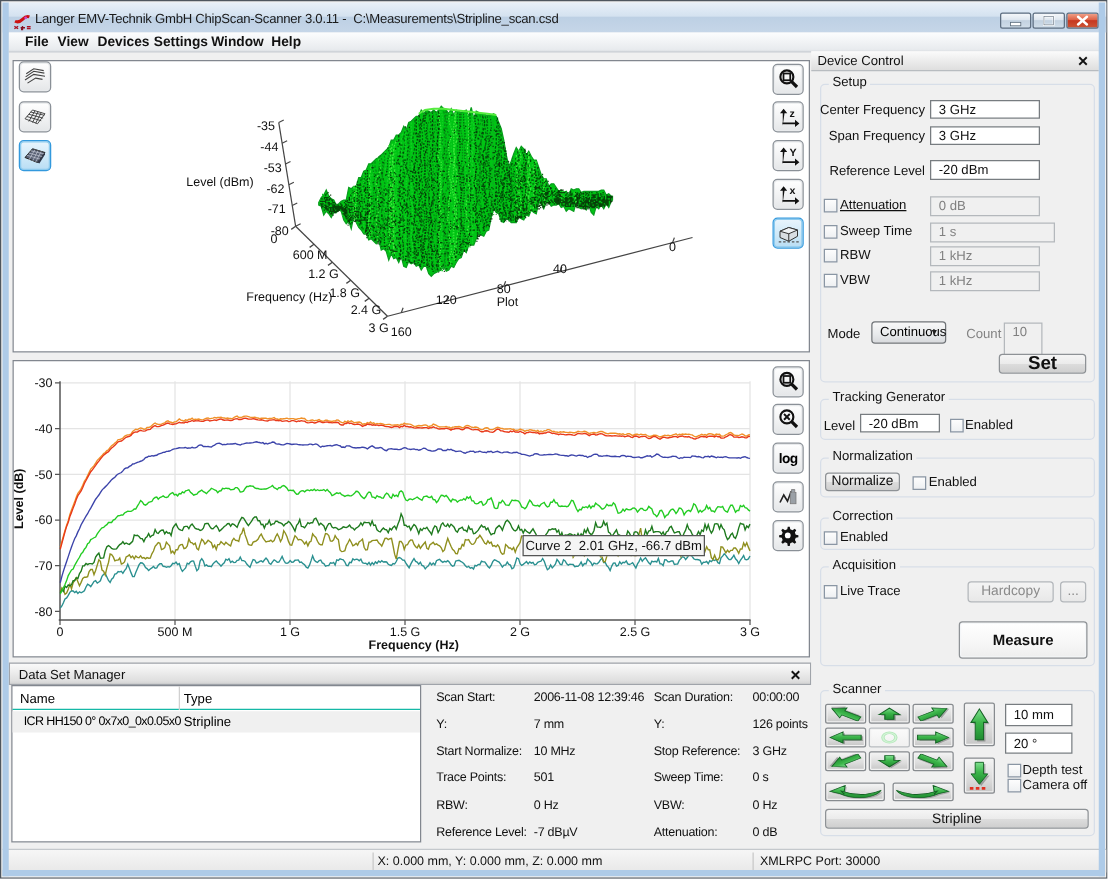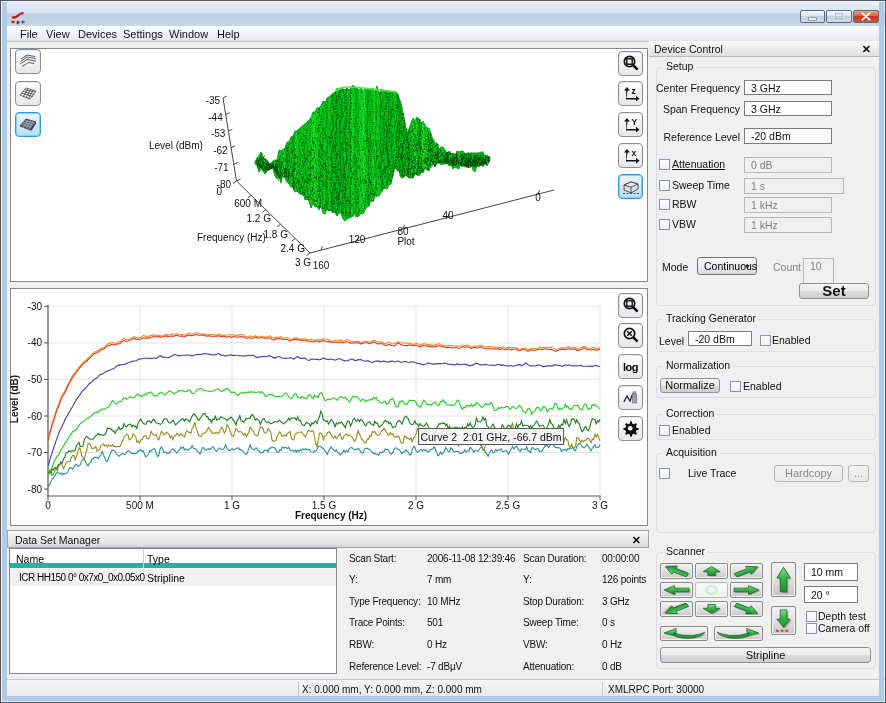--- a/index.html
+++ b/index.html
@@ -1,21 +1,21 @@
 <!DOCTYPE html>
 <html><head><meta charset="utf-8"><style>
 * { margin:0; padding:0; box-sizing:border-box; }
 html,body { width:886px; height:703px; font-family:"Liberation Sans",sans-serif; }
 #win { position:relative; width:886px; height:703px; background:#f0f0f0; border:1px solid #4e565e; overflow:hidden; }
 #frame { position:absolute; inset:1px; border:5px solid #aecbe8; border-top:none; pointer-events:none; z-index:50; }
 #titlebar { position:absolute; left:1px; top:1px; width:884px; height:24px;
   background:linear-gradient(#e8f0f8 0%, #d4e2f0 45%, #bdd0e4 50%, #c6d6e8 100%); }
 #title { position:absolute; left:26px; top:7px; font-size:10.5px; color:#1a1a1a; letter-spacing:-0.2px; }
 #menubar { position:absolute; left:6px; top:25px; width:874px; height:16px;
-  background:linear-gradient(#fcfdfe, #e8ebee 90%, #dde0e4); border-bottom:1px solid #c8ccd2; }
+  background:linear-gradient(#fcfdfe, #e8ebee 90%, #dde0e4); border-bottom:1px solid #c8ccd2;font-weight:bold; }
 .menu { position:absolute; top:2px; font-size:11px; color:#111; }
 .panel { position:absolute; background:#fff; border:1px solid #82878f; }
 .phead { position:absolute; height:18px; background:linear-gradient(#fafafa,#dfdfdf 85%,#d4d4d4); border:1px solid #a0a4aa; font-size:10.5px; color:#111; padding:3px 0 0 7px; }
 .tbtn { position:absolute; background:linear-gradient(#ffffff,#f1f2f3 55%,#e4e6e8); border:1px solid #8a9097; border-radius:4px; box-shadow:0 0 0 1px #e8eaec inset; display:flex; align-items:center; justify-content:center; }
 .tbtn.sel { border:1px solid #3399dd; background:linear-gradient(#eaf5fd,#cfe9f8 55%,#b8ddf4); box-shadow:0 0 0 1px #8ecbee inset; }
 .t10 { font-family:"Liberation Sans"; font-size:10px; fill:#111; }
 #devctl { position:absolute; left:648px; top:40px; width:230px; height:636px; background:#f0f0f0; }
 #dchead { position:absolute; left:0; top:0; width:230px; height:16px; background:linear-gradient(#fbfbfb,#dedede); border-bottom:1px solid #b8bcc0; font-size:10.5px; padding:2px 0 0 5px; color:#111; }
 .grp { position:absolute; border:1px solid #d7dee8; border-radius:4px; }
 .grplab { position:absolute; font-size:10.5px; color:#111; background:#f0f0f0; padding:0 3px; white-space:nowrap; }
@@ -39,20 +39,21 @@
 <body>
 <div id="win">
   <div id="titlebar">
     <div style="position:absolute;left:8px;top:8px"><svg width="16" height="15" viewBox="0 0 16 15">
           <path d="M2 7 Q5 8.5 8 5.5 Q11 2.5 13.5 3.5" fill="none" stroke="#cc1111" stroke-width="2.4"></path>
           <circle cx="10.5" cy="4.2" r="1.1" fill="#cc44cc"></circle>
           <path d="M1.5 11 l3 2 m0 -2 l-3 2" stroke="#aa1122" stroke-width="1.1"></path>
           <path d="M6.5 12.2 l3.5 0 M8 10.8 l0 2.8 l-1.2 0" stroke="#881122" stroke-width="1.1"></path>
           <path d="M11.5 11.3 l3 0 M11.5 12.8 l3 0" stroke="#aa1122" stroke-width="1.1"></path>
         </svg></div>
+    <div id="title">Langer EMV-Technik GmbH ChipScan-Scanner 3.0.11 -&nbsp; C:\Measurements\Stripline_scan.csd</div>
     <div class="winbtn" style="left:798px;width:25px;background:linear-gradient(#f4f7fa,#dde6ef 45%,#c2d1e0 50%,#d0dde9)">
         <svg width="25" height="13" viewBox="0 0 25 13">
           <rect x="8" y="8" width="9" height="3" fill="#fff" stroke="#5a6a7a" stroke-width="0.7"></rect>
         </svg>
       </div>
     <div class="winbtn" style="left:824px;width:26px;background:linear-gradient(#f4f7fa,#dde6ef 45%,#c2d1e0 50%,#d0dde9)">
         <svg width="25" height="13" viewBox="0 0 25 13">
           <rect x="8.5" y="3" width="8" height="7" fill="none" stroke="#fff" stroke-width="1.6"></rect>
           <rect x="8.5" y="3" width="8" height="7" fill="none" stroke="#5a6a7a" stroke-width="0.5"></rect>
         </svg>
@@ -413,41 +414,41 @@
   <div class="tbtn" style="left:617px;top:415px;width:25px;height:25px">
       <svg width="20" height="20" viewBox="0 0 20 20">
         <path d="M10 3 L11.6 3 L12 5.1 L13.8 5.9 L15.6 4.7 L16.8 5.9 L15.7 7.7 L16.4 9.5 L18.5 9.9 L18.5 11.5 L16.4 11.9 L15.7 13.7 L16.8 15.5 L15.6 16.7 L13.8 15.5 L12 16.3 L11.6 18.4 L10 18.4 L9.6 16.3 L7.8 15.5 L6 16.7 L4.8 15.5 L5.9 13.7 L5.2 11.9 L3.1 11.5 L3.1 9.9 L5.2 9.5 L5.9 7.7 L4.8 5.9 L6 4.7 L7.8 5.9 L9.6 5.1 Z" fill="#111" transform="translate(-0.8,-0.7)"></path>
         <circle cx="9.2" cy="9.3" r="2.3" fill="#fff"></circle>
       </svg>
     </div>
   <div style="position:absolute;left:6px;top:529px;width:642px;height:147px;background:#f0f0f0"></div>
   <div class="phead" style="left:6px;top:529px;width:642px">Data Set Manager
     <span style="position:absolute;right:7px;top:3px;font-size:11px;font-weight:bold">✕</span></div>
   <div class="panel" style="left:8px;top:547px;width:328px;height:126px">
-    <div style="position:absolute;left:0;top:0;width:326px;height:19px;border-bottom:5px solid #14b8a6">
+    <div style="position:absolute;left:0;top:0;width:326px;height:19px;border-bottom:1px solid #14b8a6">
       <div style="position:absolute;left:6px;top:4px;font-size:10.5px">Name</div>
       <div style="position:absolute;left:137px;top:4px;font-size:10.5px">Type</div>
       <div style="position:absolute;left:133px;top:0;width:1px;height:19px;background:#d0d0d0"></div>
     </div>
     <div style="position:absolute;left:0;top:20px;width:326px;height:17px;background:#f0f0f0">
       <div style="position:absolute;left:9px;top:3px;font-size:10px;letter-spacing:-0.5px;white-space:nowrap">ICR HH150 0° 0x7x0_0x0.05x0</div>
       <div style="position:absolute;left:137px;top:3px;font-size:10.5px">Stripline</div>
     </div>
   </div>
   <div class="ilab" style="left:348px;top:551.5px">Scan Start:</div>
 <div class="ilab" style="left:426px;top:551.5px">2006-11-08 12:39:46</div>
 <div class="ilab" style="left:522px;top:551.5px">Scan Duration:</div>
 <div class="ilab" style="left:601px;top:551.5px">00:00:00</div>
 <div class="ilab" style="left:348px;top:573.1px">Y:</div>
 <div class="ilab" style="left:426px;top:573.1px">7 mm</div>
 <div class="ilab" style="left:522px;top:573.1px">Y:</div>
 <div class="ilab" style="left:601px;top:573.1px">126 points</div>
-<div class="ilab" style="left:348px;top:594.7px">Type Frequency:</div>
+<div class="ilab" style="left:348px;top:594.7px">Start Normalize:</div>
 <div class="ilab" style="left:426px;top:594.7px">10 MHz</div>
-<div class="ilab" style="left:522px;top:594.7px">Stop Duration:</div>
+<div class="ilab" style="left:522px;top:594.7px">Stop Reference:</div>
 <div class="ilab" style="left:601px;top:594.7px">3 GHz</div>
 <div class="ilab" style="left:348px;top:616.3px">Trace Points:</div>
 <div class="ilab" style="left:426px;top:616.3px">501</div>
 <div class="ilab" style="left:522px;top:616.3px">Sweep Time:</div>
 <div class="ilab" style="left:601px;top:616.3px">0 s</div>
 <div class="ilab" style="left:348px;top:637.9px">RBW:</div>
 <div class="ilab" style="left:426px;top:637.9px">0 Hz</div>
 <div class="ilab" style="left:522px;top:637.9px">VBW:</div>
 <div class="ilab" style="left:601px;top:637.9px">0 Hz</div>
 <div class="ilab" style="left:348px;top:659.5px">Reference Level:</div>
@@ -492,23 +493,24 @@
 <div class="btn" style="left:11px;top:337px;width:60px;height:15px;line-height:13px;font-size:11px">Normalize</div>
 <div class="cb" style="left:81px;top:340px"></div>
 <div class="lab" style="left:94px;top:339px;">Enabled</div>
 <div class="grp" style="left:7px;top:373px;width:220px;height:26px"></div>
       <div class="grplab" style="left:14px;top:366px">Correction</div>
 <div class="cb" style="left:10px;top:384px"></div>
 <div class="lab" style="left:23px;top:383px;">Enabled</div>
 <div class="grp" style="left:7px;top:412px;width:220px;height:80px"></div>
       <div class="grplab" style="left:14px;top:405px">Acquisition</div>
 <div class="cb" style="left:10px;top:427px"></div>
-<div class="lab" style="left:39px;top:426px;">Live Trace</div>
+<div class="lab" style="left:23px;top:426px;">Live Trace</div>
 <div class="btn dis" style="left:125px;top:424px;width:69px;height:17px;line-height:15px;font-size:11px">Hardcopy</div>
 <div class="btn dis" style="left:199px;top:424px;width:21px;height:17px;line-height:15px;font-size:11px">...</div>
+<div class="btn big" style="left:118px;top:456px;width:103px;height:30px;line-height:28px;font-weight:bold;font-size:12px">Measure</div>
 <div class="grp" style="left:7px;top:511px;width:220px;height:117px"></div>
       <div class="grplab" style="left:14px;top:504px">Scanner</div>
 <div class="sbtn" style="left:11px;top:522px;width:33px;height:16px">
         <svg width="29" height="12" viewBox="0 0 28 16" preserveAspectRatio="none">
           <defs>
             <linearGradient id="ag" x1="0" y1="0" x2="0" y2="1">
               <stop offset="0" stop-color="#7fe08f"></stop>
               <stop offset="0.45" stop-color="#3cb54a"></stop>
               <stop offset="1" stop-color="#1f8c30"></stop>
             </linearGradient>

